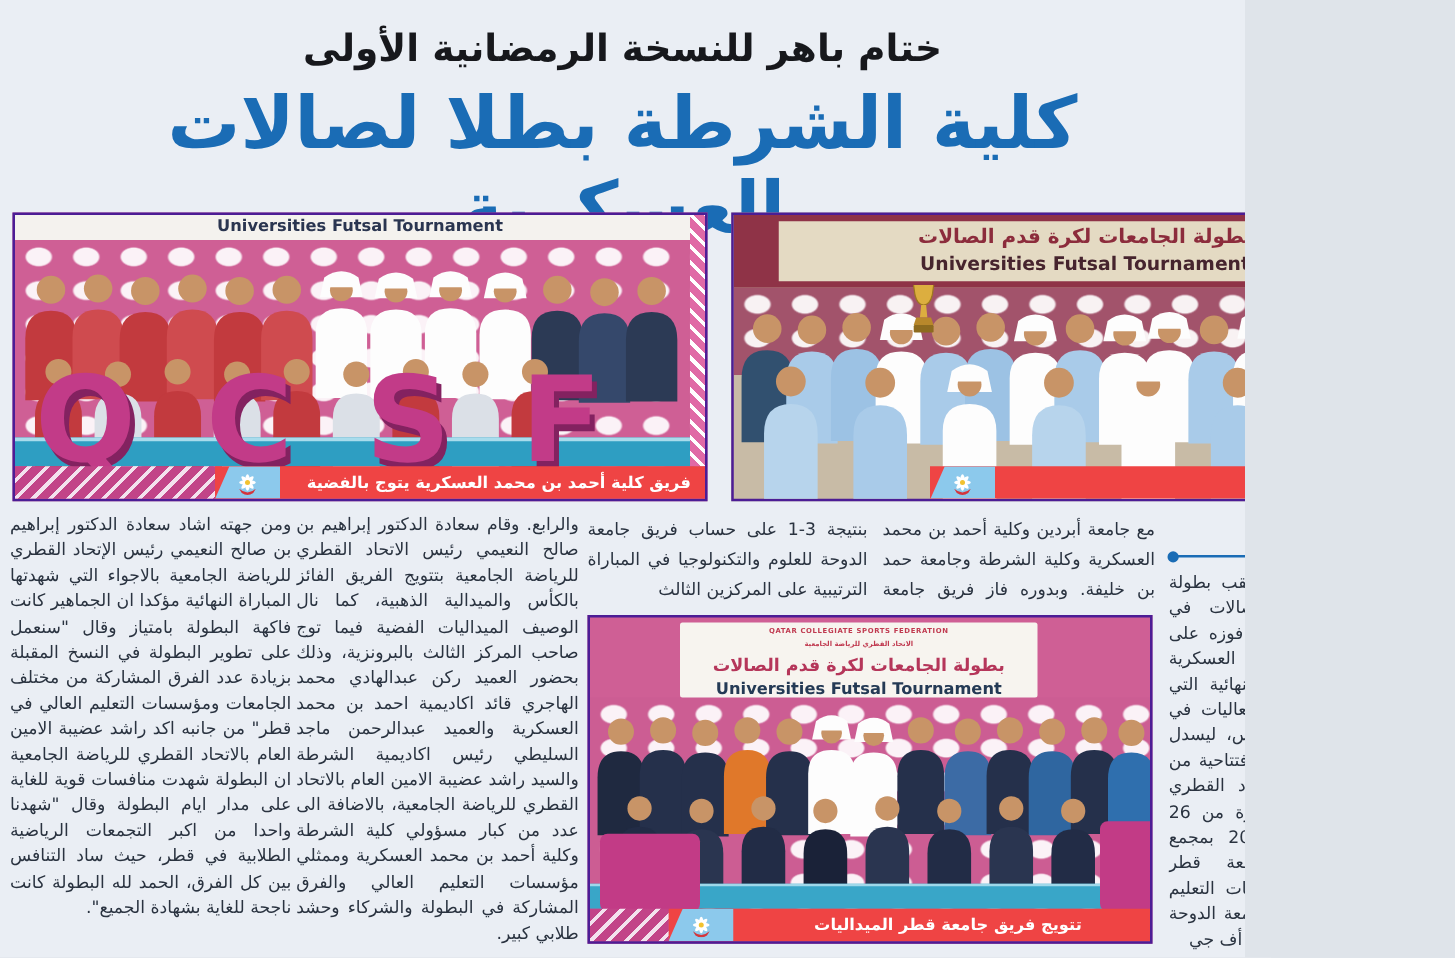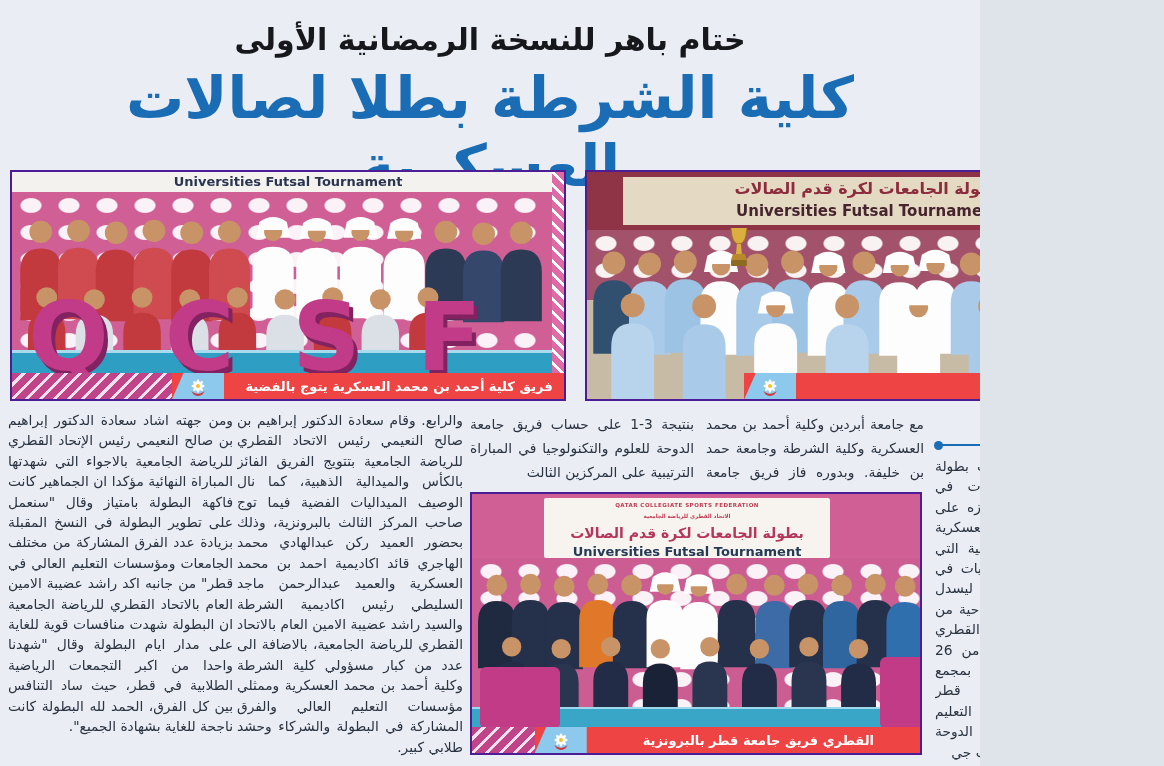--- a/index.html
+++ b/index.html
@@ -1,17 +1,17 @@
 <!DOCTYPE html>
 <html lang="ar"><head>
 <meta charset="utf-8">
 <style>
   html,body{margin:0;padding:0;background:#dfe4ea;}
   .page{position:relative;width:980px;height:766px;background:#eaeef4;overflow:hidden;
-        font-family:"DejaVu Sans",sans-serif;}
+        font-family:"DejaVu Sans",sans-serif;padding-left:16px;}
   
   .kicker{position:absolute;top:22px;left:0;right:0;text-align:center;
           font-size:30px;font-weight:bold;color:#17181c;direction:rtl;}
   .headline{position:absolute;top:64px;left:0;right:0;text-align:center;
           font-size:58px;font-weight:bold;color:#1a6cb5;direction:rtl;letter-spacing:-1px;}
   
   .photo{position:absolute;overflow:hidden;border:2px solid #4c1d95;background:#cf5f95;box-sizing:border-box;}
   .photo-left{left:10px;top:170px;width:556px;height:231px;}
   .photo-right{left:585px;top:170px;width:566px;height:231px;background:#c8bba6;}
   .photo-middle{left:470px;top:492px;width:452px;height:263px;}
@@ -246,17 +246,17 @@
     <div class="floor-m"></div>
     <div class="frag frag-l"></div>
     <div class="frag frag-r"></div>
     <div class="carpet" style="width:14%;"></div>
     <div class="caption-bar" style="width:86%;">
       <span class="flower-tab">
         <svg viewBox="0 0 24 24">
             <use href="#flower"></use>
           </svg>
       </span>
-      <span class="caption-text">القطري فريق جامعة قطر بالبرونزية</span>
+      <span class="caption-text">تتويج فريق جامعة قطر الميداليات</span>
     </div>
   </div>
 
 </div>
 
 </body></html>

